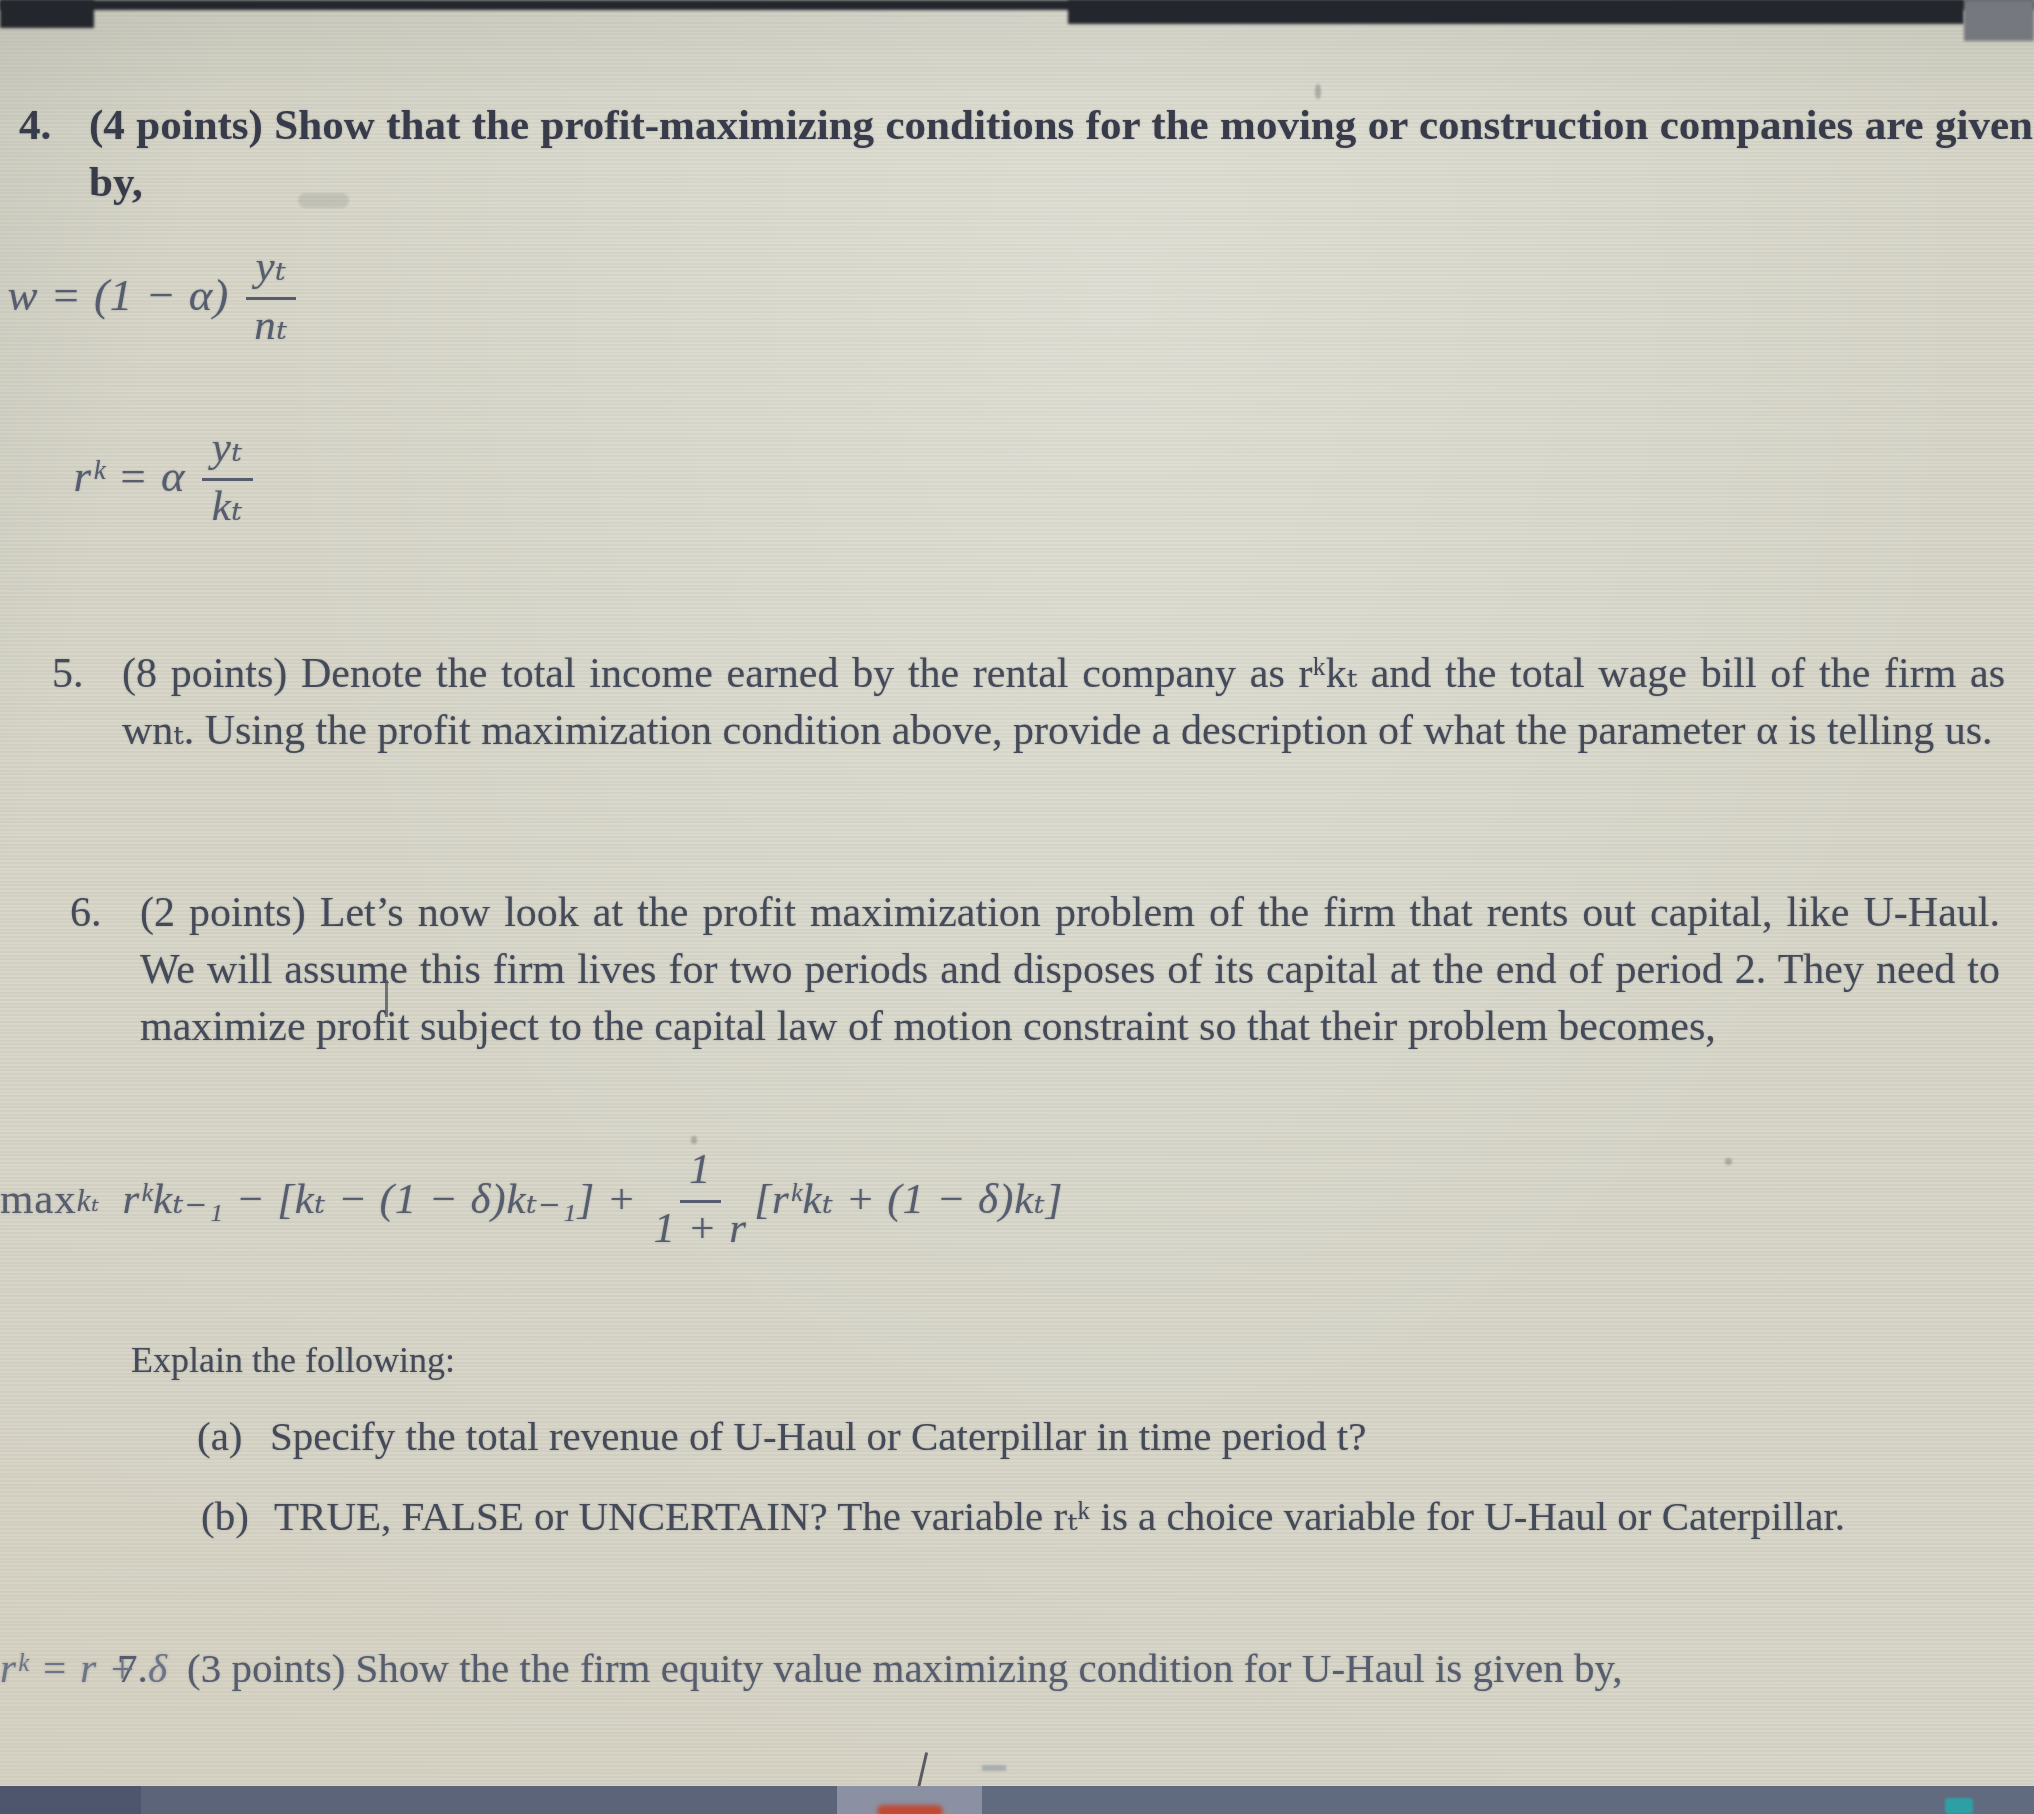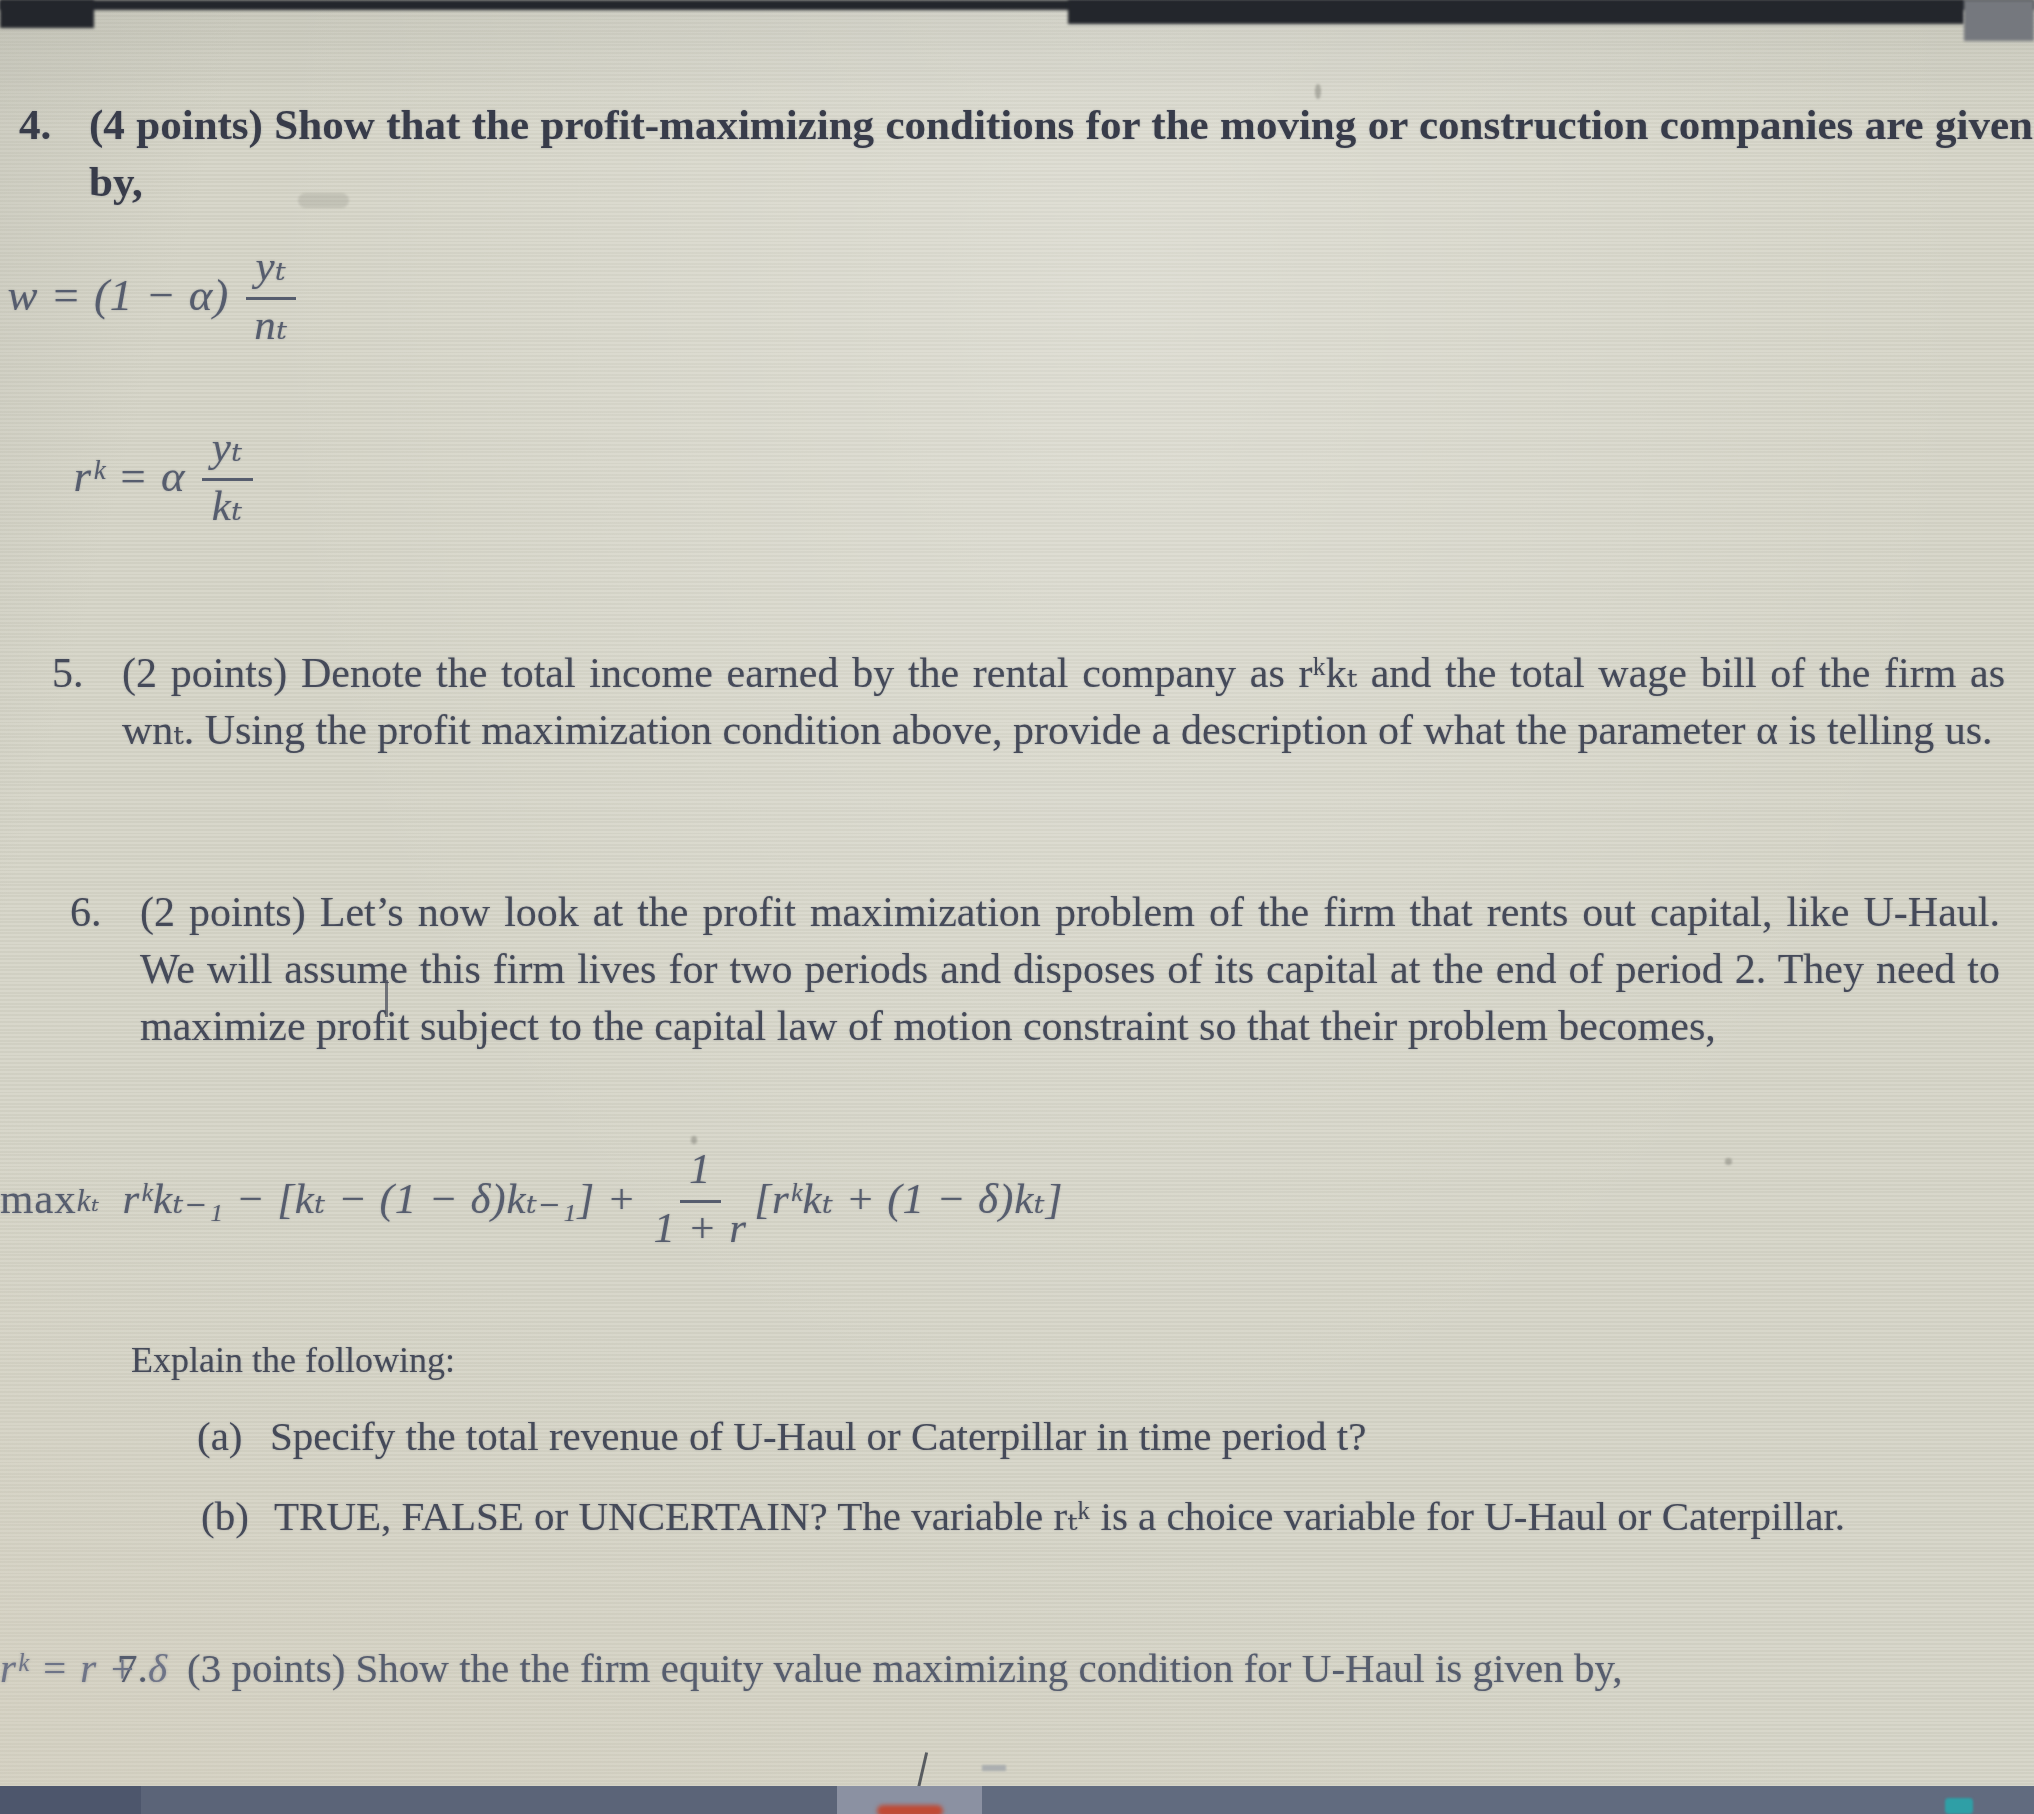--- a/index.html
+++ b/index.html
@@ -76,21 +76,21 @@
     <div class="eq" style="top:423px;transform:translateX(66px);">
       <span class="eqterm">rᵏ = α</span>
       <span class="frac">
         <span class="fnum">yₜ</span>
         <span class="fden">kₜ</span>
       </span>
     </div>
 
     <div class="item" style="left:52px;top:645px;width:1883px;">
       <span class="num">5.</span>
-      <span>(2 points) Denote the total income earned by the rental company as rᵏkₜ and the total wage bill of the firm as wnₜ. Using the profit maximization condition above, provide a description of what the parameter α is telling us.</span>
+      <span>(8 points) Denote the total income earned by the rental company as rᵏkₜ and the total wage bill of the firm as wnₜ. Using the profit maximization condition above, provide a description of what the parameter α is telling us.</span>
     </div>
 
     <div class="item" style="left:70px;top:884px;width:1860px;">
       <span class="num">6.</span>
       <span>(2 points) Let’s now look at the profit maximization problem of the firm that rents out capital, like U-Haul. We will assume this firm lives for two periods and disposes of its capital at the end of period 2. They need to maximize profit subject to the capital law of motion constraint so that their problem becomes,</span>
     </div>
 
     <div class="eq" style="top:1145px;font-size:43px;">
       <span class="maxop">
         <span>max</span>

